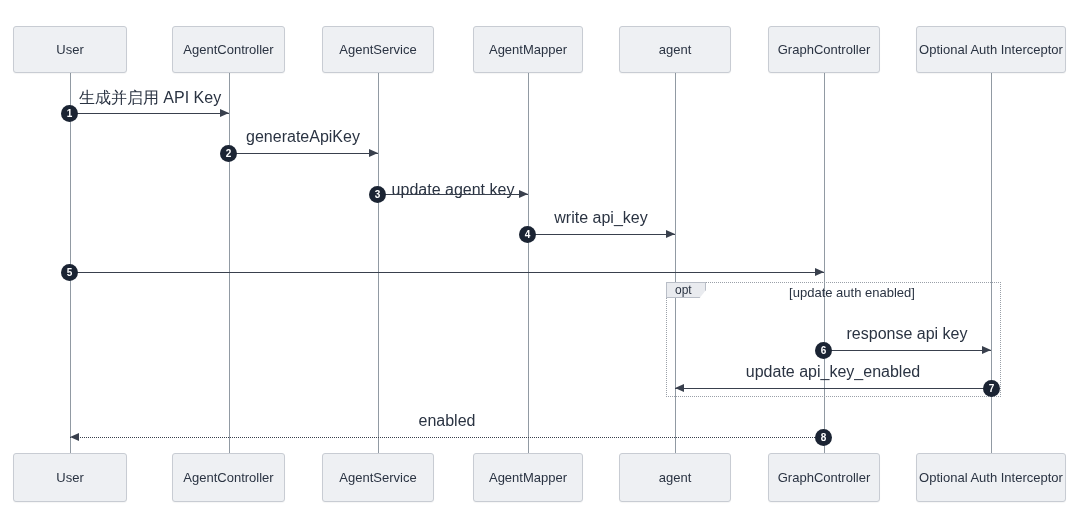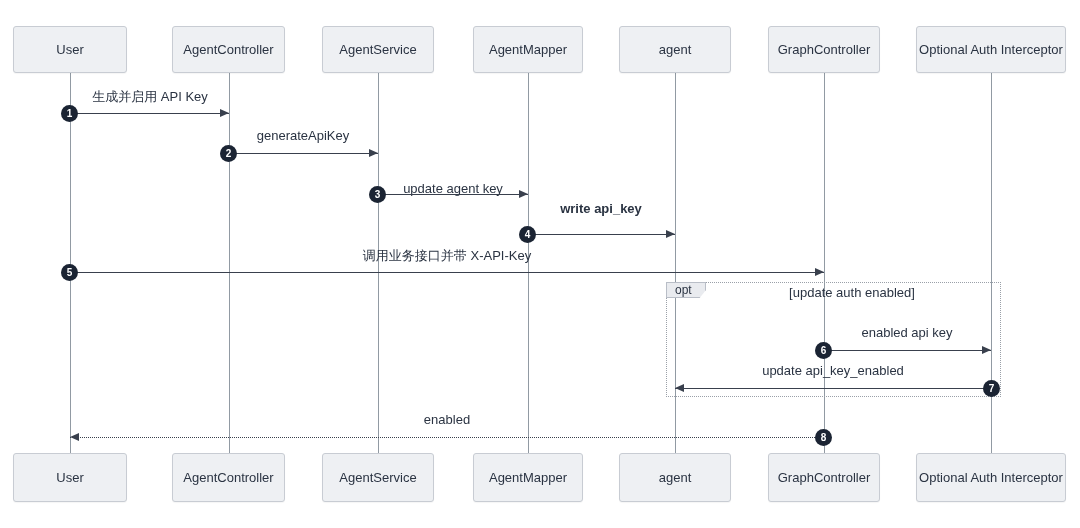--- a/index.html
+++ b/index.html
@@ -27,21 +27,21 @@
     box-shadow:0 1px 1px rgba(0,0,0,0.04);
     text-align:center;
   }
   .actor.top{top:26px;}
   .actor.bottom{top:453px;height:49px;}
 
   .lifeline{position:absolute;top:73px;height:380px;width:1px;background:var(--lifeline);}
 
   .msg-label{
     position:absolute;transform:translateX(-50%);
-    font-size:13px;color:var(--text);white-space:nowrap;text-align:center;
+    font-size:16px;color:var(--text);white-space:nowrap;text-align:center;
   }
   .msg-line{position:absolute;height:0;border-top:1.6px solid var(--line);}
   .msg-line.dotted{border-top:1.8px dotted var(--line);}
   .ah{position:absolute;width:0;height:0;border-top:4.5px solid transparent;border-bottom:4.5px solid transparent;}
   .ah.right{border-left:9px solid var(--line);}
   .ah.left{border-right:9px solid var(--line);}
   .seqnum{
     position:absolute;width:17px;height:17px;border-radius:50%;
     background:var(--numfill);color:var(--numtext);
     font-size:10px;line-height:17px;text-align:center;font-weight:bold;
@@ -132,31 +132,30 @@
   <div class="msg-label" style="left:303px;top:128px;">generateApiKey</div>
   <div class="msg-line" style="left:229px;top:153px;width:149px;"></div>
   <div class="ah right" style="left:369px;top:149px;"></div>
   <div class="seqnum" style="left:220px;top:145px;">2</div>
 
   <div class="msg-label" style="left:453px;top:181px;">update agent key</div>
   <div class="msg-line" style="left:378px;top:194px;width:150px;"></div>
   <div class="ah right" style="left:519px;top:190px;"></div>
   <div class="seqnum" style="left:369px;top:186px;">3</div>
 
-  <div class="msg-label" style="left:601px;top:201px;font-weight:bold;">write api_key</div>
+  <div class="msg-label" style="left:601px;top:209px;">write api_key</div>
   <div class="msg-line" style="left:528px;top:234px;width:147px;"></div>
   <div class="ah right" style="left:666px;top:230px;"></div>
   <div class="seqnum" style="left:519px;top:226px;">4</div>
 
-  <div class="msg-label" style="left:447px;top:247px;">调用业务接口并带 X-API-Key</div>
   <div class="msg-line" style="left:70px;top:272px;width:754px;"></div>
   <div class="ah right" style="left:815px;top:268px;"></div>
   <div class="seqnum" style="left:61px;top:264px;">5</div>
 
-  <div class="msg-label" style="left:907px;top:325px;">enabled api key</div>
+  <div class="msg-label" style="left:907px;top:325px;">response api key</div>
   <div class="msg-line" style="left:824px;top:350px;width:167px;"></div>
   <div class="ah right" style="left:982px;top:346px;"></div>
   <div class="seqnum" style="left:815px;top:342px;">6</div>
 
   <div class="msg-label" style="left:833px;top:363px;">update api_key_enabled</div>
   <div class="msg-line" style="left:675px;top:388px;width:316px;"></div>
   <div class="ah left" style="left:675px;top:384px;"></div>
   <div class="seqnum" style="left:983px;top:380px;">7</div>
 
   <div class="msg-label" style="left:447px;top:412px;">enabled</div>

